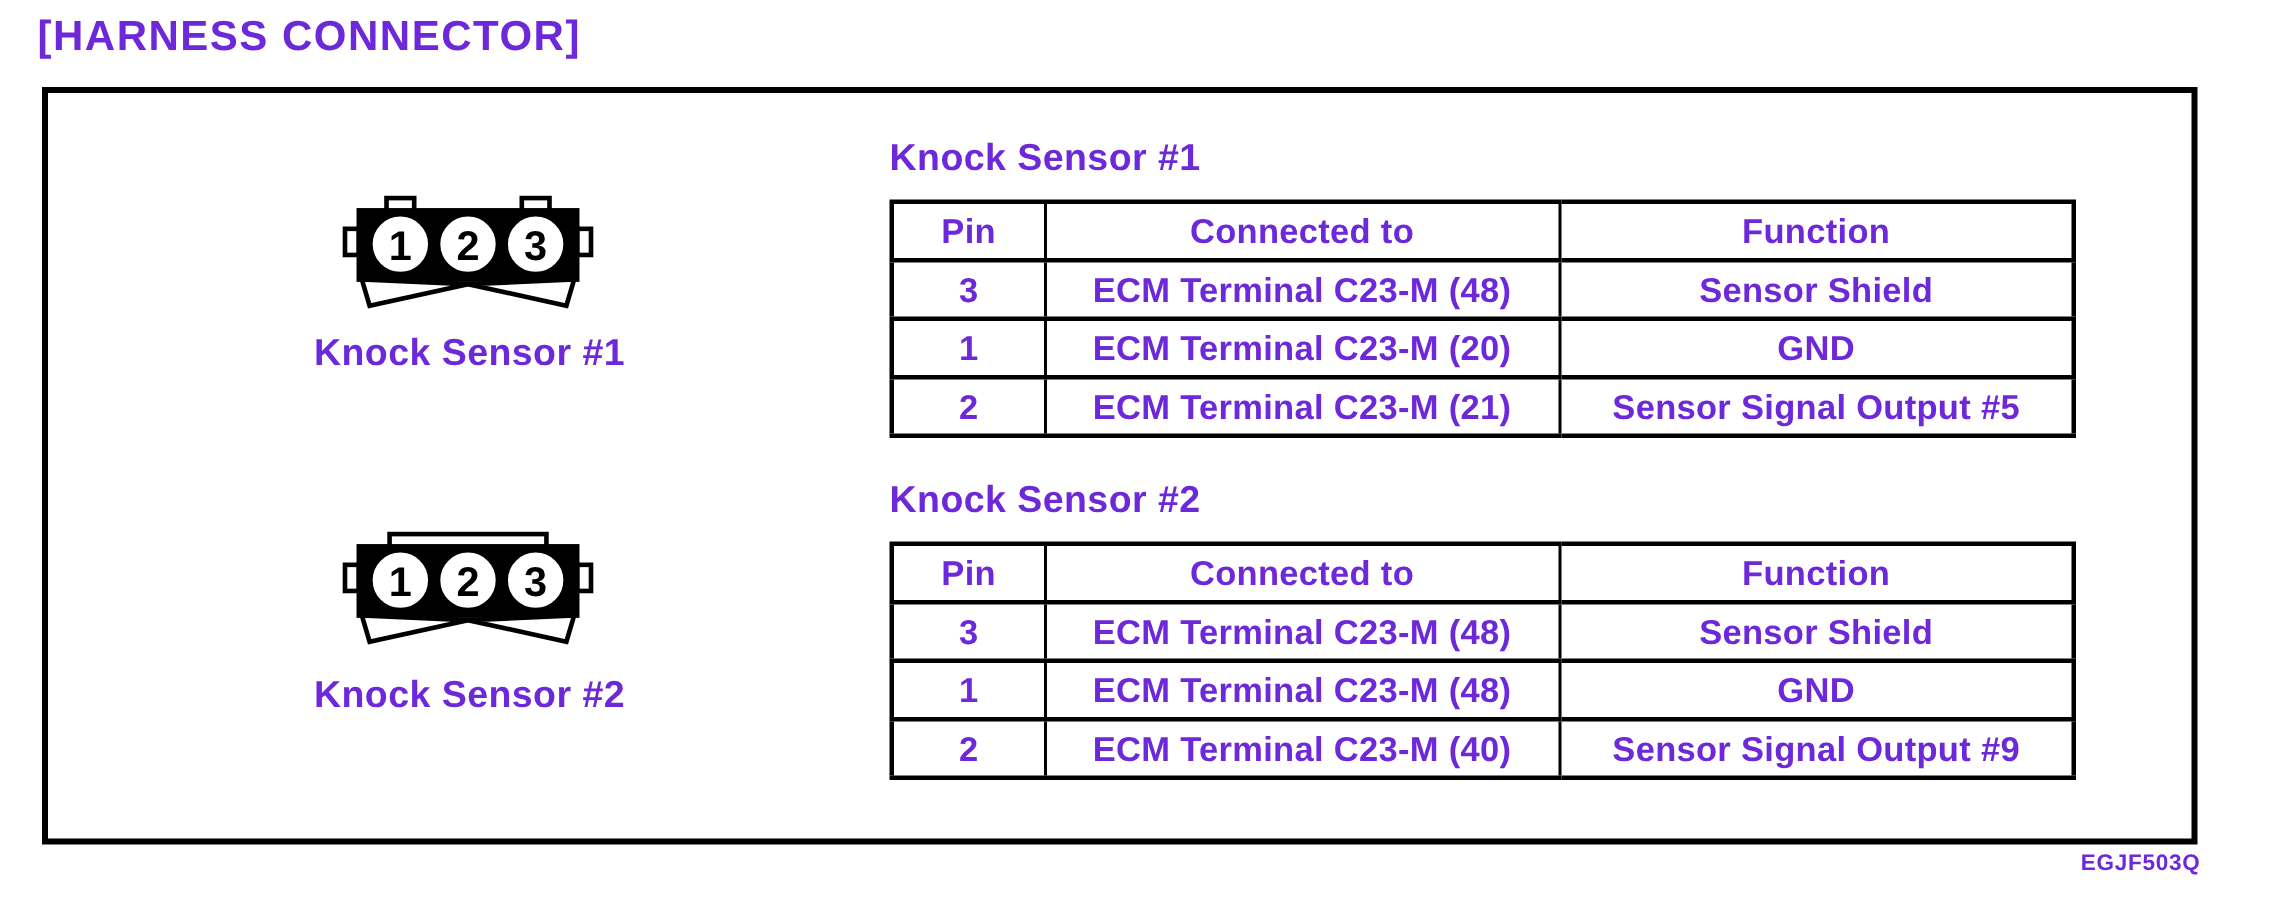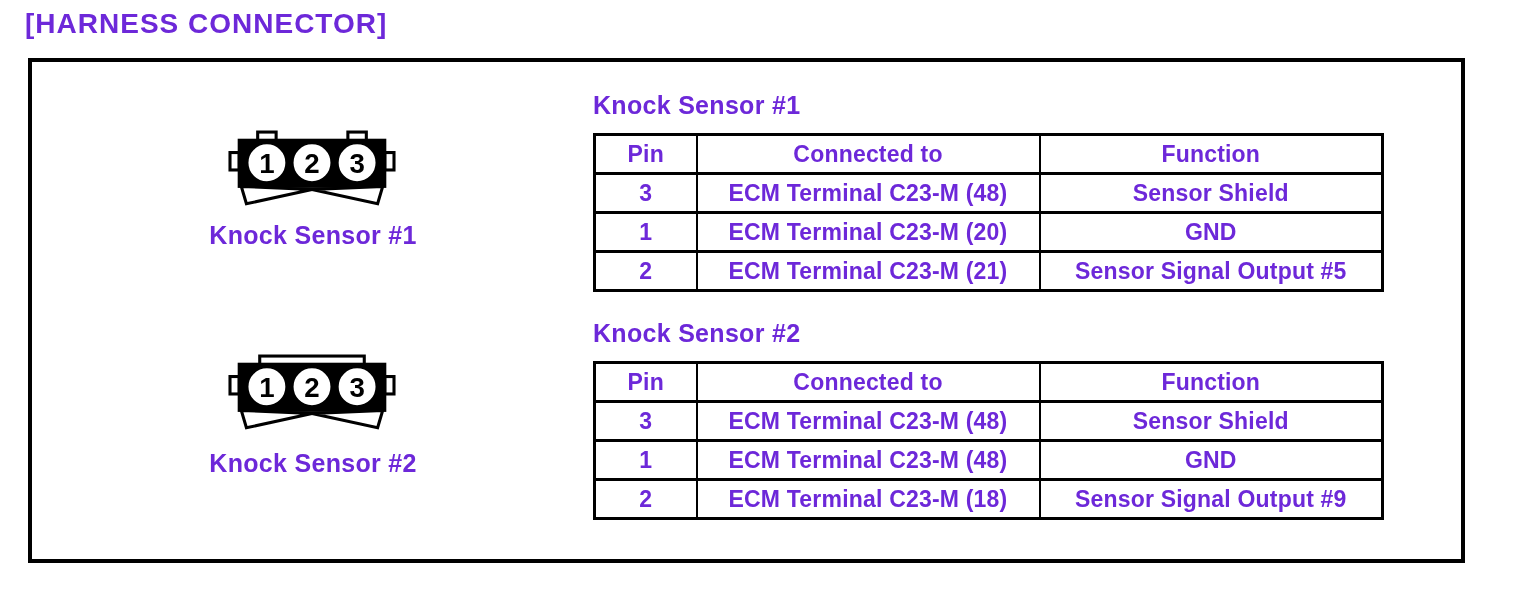--- a/index.html
+++ b/index.html
@@ -212,20 +212,21 @@
         <td>ECM Terminal C23-M (48)</td>
         <td>Sensor Shield</td>
       </tr>
       <tr>
         <td>1</td>
         <td>ECM Terminal C23-M (48)</td>
         <td>GND</td>
       </tr>
       <tr>
         <td>2</td>
-        <td>ECM Terminal C23-M (18)</td>
+        <td>ECM Terminal C23-M (40)</td>
         <td>Sensor Signal Output #9</td>
       </tr>
     </tbody>
   </table>
 
+  <div class="figure-code">EGJF503Q</div>
 
 </div>
 
 </body></html>

